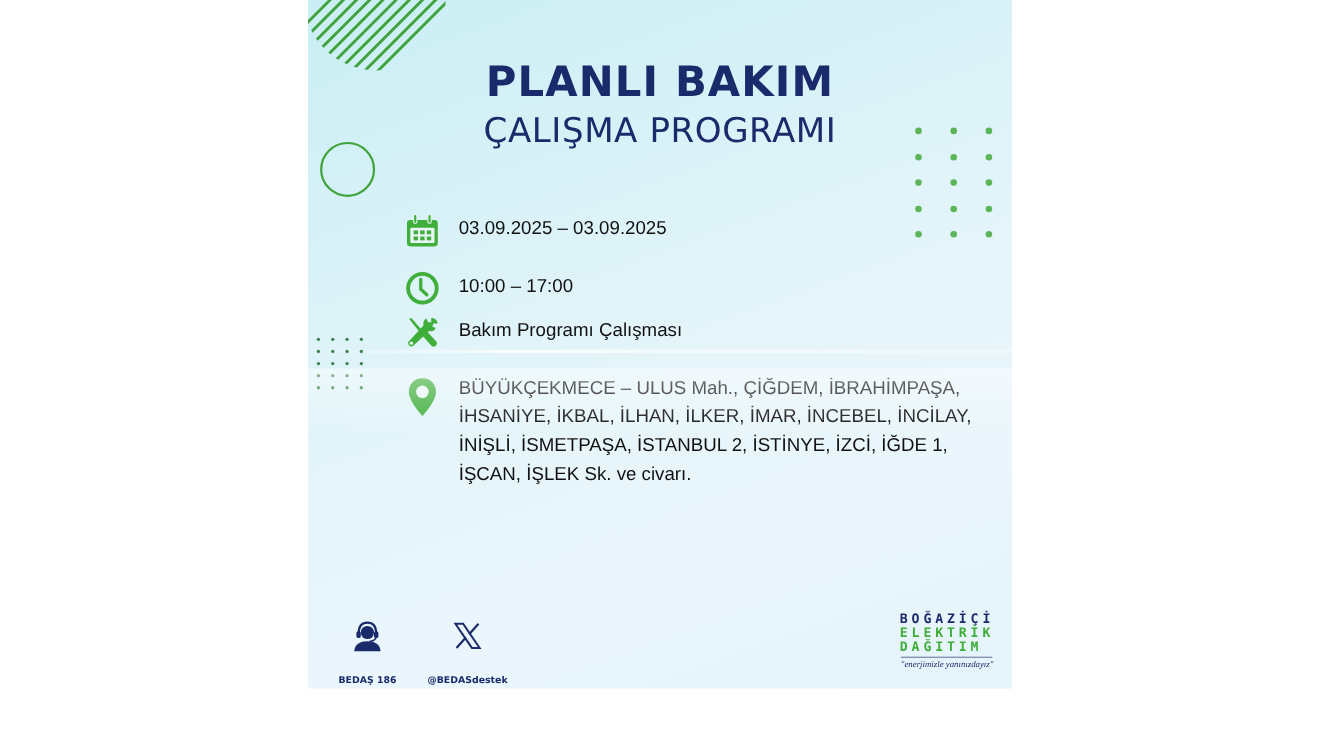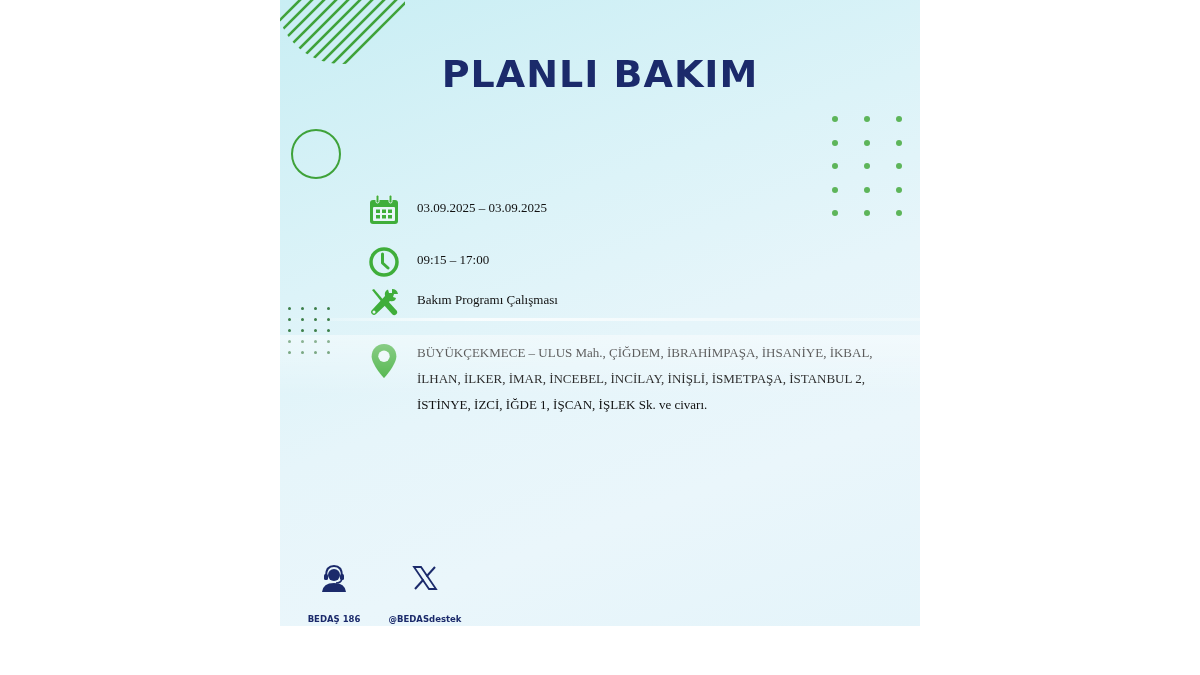--- a/index.html
+++ b/index.html
@@ -34,21 +34,21 @@
     font-family: "DejaVu Sans", sans-serif; font-weight: bold; font-size: 38px;
     color: #1b2a6b; letter-spacing: 1px;
   }
   .subtitle {
     position: absolute; left: 0; top: 101px; width: 640px; text-align: center;
     font-family: "DejaVu Sans", sans-serif; font-size: 31px; color: #1b2a6b; letter-spacing: 0.5px;
   }
 
   .row { position: absolute; left: 88px; display: flex; align-items: flex-start; }
   .row .ic { width: 32px; height: 32px; margin-right: 17px; flex: 0 0 32px; }
-  .row .tx { font-family: Liberation Serif, serif; font-size: 13px; color: #111; line-height: 28px; white-space: nowrap; }
+  .row .tx { font-family: Liberation Sans, sans-serif; font-size: 17px; color: #111; line-height: 28px; white-space: nowrap; }
   .row-date { top: 194px; }
   .row-time { top: 246px; }
   .row-work { top: 286px; text-align: right; }
   .row-loc { top: 340px; }
   .row-loc .tx { white-space: normal; width: 500px; line-height: 26px; }
   .row-loc .ic { margin-top: 2px; }
 
   .footer { position: absolute; top: 562px; left: 26px; display: flex; }
   .fitem { display: flex; flex-direction: column; align-items: center; margin-right: 20px; }
   .fitem .fic { height: 32px; display: flex; align-items: center; justify-content: center; }
@@ -127,20 +127,21 @@
       <span></span>
       <span></span>
       <span></span>
     <span></span>
       <span></span>
       <span></span>
       <span></span>
   </div>
 
   <div class="title">PLANLI BAKIM</div>
+  <div class="subtitle">ÇALIŞMA PROGRAMI</div>
 
   <div class="row row-date">
     <svg class="ic" viewBox="0 0 32 32">
       <rect x="2" y="6" width="28" height="24" rx="3" fill="#3fae3a"></rect>
       <rect x="5" y="13" width="22" height="14" rx="1" fill="#e8f6f8"></rect>
       <rect x="8" y="1" width="3" height="8" rx="1.5" fill="#3fae3a" stroke="#e8f6f8" stroke-width="1"></rect>
       <rect x="21" y="1" width="3" height="8" rx="1.5" fill="#3fae3a" stroke="#e8f6f8" stroke-width="1"></rect>
       <g fill="#3fae3a">
         <rect x="8" y="15.5" width="4" height="3.5"></rect>
           <rect x="14" y="15.5" width="4" height="3.5"></rect>
@@ -151,21 +152,21 @@
       </g>
     </svg>
     <span class="tx">03.09.2025 – 03.09.2025</span>
   </div>
 
   <div class="row row-time">
     <svg class="ic" viewBox="0 0 32 32">
       <circle cx="16" cy="16" r="13" fill="none" stroke="#3fae3a" stroke-width="3.5"></circle>
       <path d="M14.5 8 L14.5 17 L20 22" fill="none" stroke="#3fae3a" stroke-width="3" stroke-linecap="round" stroke-linejoin="round"></path>
     </svg>
-    <span class="tx">09:15 – 17:00</span>
+    <span class="tx">10:00 – 17:00</span>
   </div>
 
   <div class="row row-work">
     <svg class="ic" viewBox="0 0 32 32">
       <path d="M4 4 L6 3 L18 17 L16 19 Z" fill="#3fae3a"></path>
       <path d="M15 18 L19 14 L29 25 Q30 27 28 28.5 Q26 30 24.5 28.5 Z" fill="#3fae3a"></path>
       <path d="M24 3 Q29 3 30 8 L26 8 L25 11 L28 12 Q27 16 22 15 L8 28 Q6 30 4 28 Q2 26 4 24 L17 10 Q16 5 20 3.5 L21 7 L24 7 Z" fill="#3fae3a"></path>
       <circle cx="6" cy="26" r="1.5" fill="#e8f6f8"></circle>
     </svg>
     <span class="tx">Bakım Programı Çalışması</span>
@@ -198,13 +199,20 @@
         <svg width="26" height="26" viewBox="0 0 26 26">
           <path d="M2 2 L9 2 L24 24 L17 24 Z" fill="none" stroke="#1b2a6b" stroke-width="1.8"></path>
           <line x1="23" y1="2" x2="14.5" y2="11.5" stroke="#1b2a6b" stroke-width="2"></line>
           <line x1="3" y1="24" x2="11.5" y2="14.5" stroke="#1b2a6b" stroke-width="2"></line>
         </svg>
       </div>
       <span class="flb">@BEDASdestek</span>
     </div>
   </div>
 
+  <div class="brand">
+    <div class="b1">BOĞAZİÇİ</div>
+    <div class="b2">ELEKTRİK</div>
+    <div class="b3">DAĞITIM</div>
+    <div class="bline"></div>
+    <div class="tag">"enerjimizle yanınızdayız"</div>
+  </div>
 </div>
 
 </body></html>

